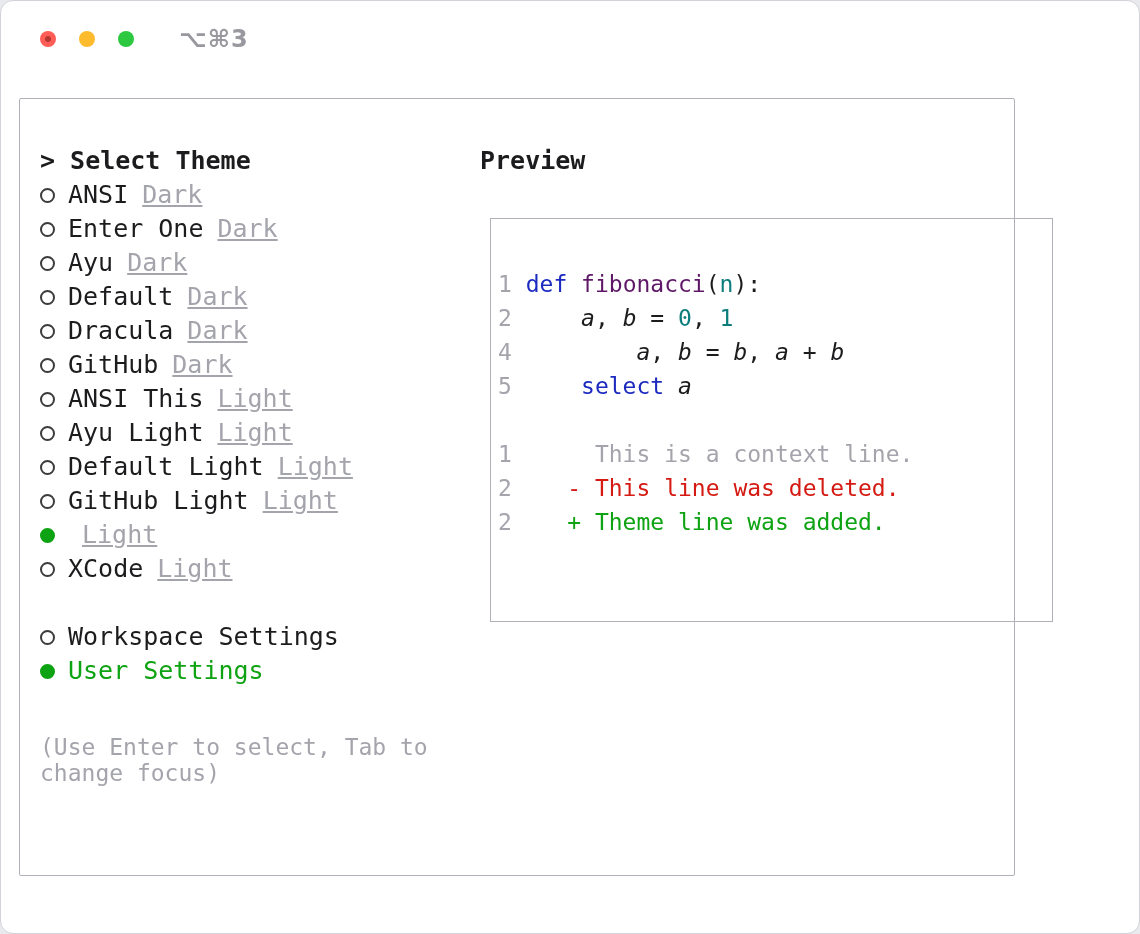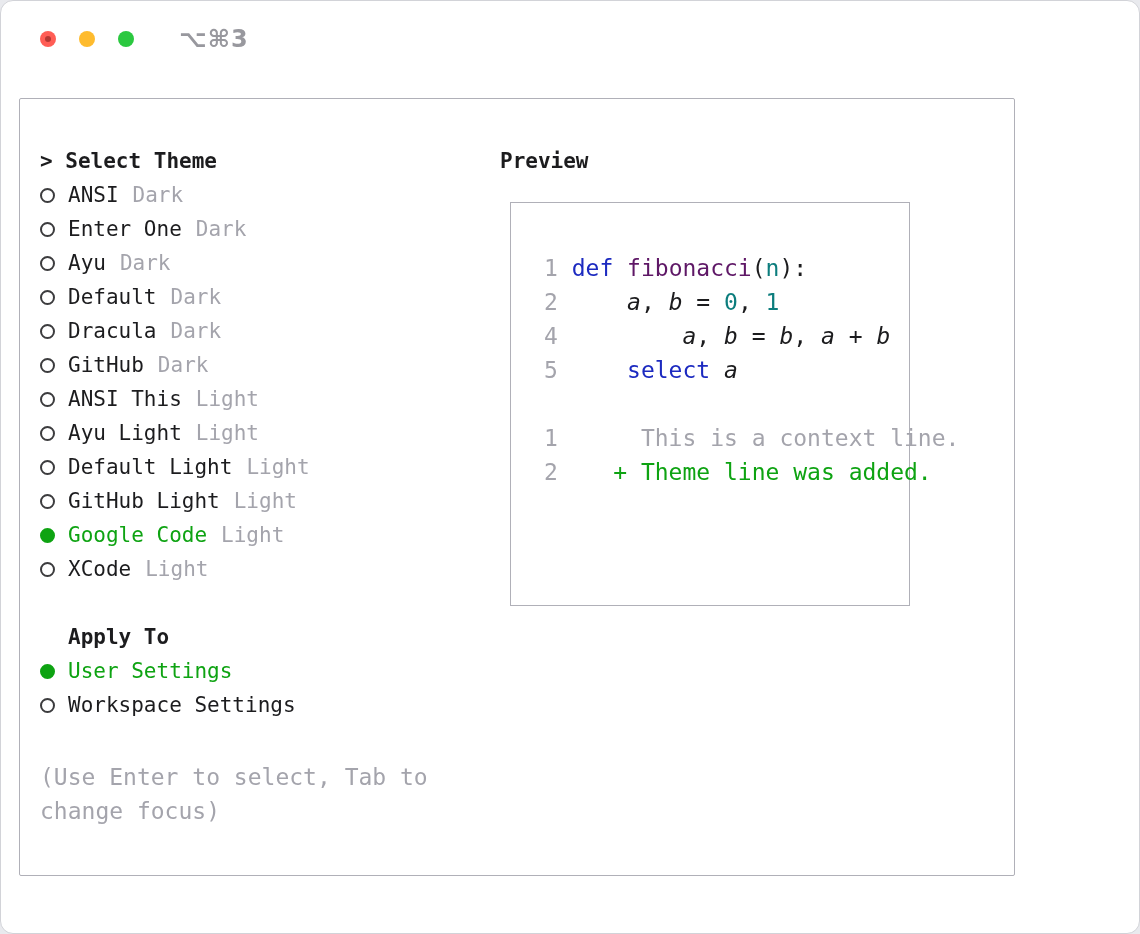--- a/index.html
+++ b/index.html
@@ -44,47 +44,47 @@
     border:1.5px solid var(--border_gray,#b0b0b8);
     border-radius:2px;
     display:flex;
     padding:45px 0 0 20px;
     background:#fff;
   }
   .left-col { width:460px; }
   .right-col { flex:1; }
   .row {
     height:34px; line-height:34px;
-    font-size:21px; color:var(--text_black,#1c1c1e);
+    font-size:25px; color:var(--text_black,#1c1c1e);
     display:flex; align-items:center; white-space:pre;
   }
   .header { font-weight:700; }
   .apply-header { padding-left:28px; }
   .bullet {
     width:15px; height:15px; border-radius:50%;
     border:2px solid #3c3c3e;
     margin-right:13px; flex:0 0 auto;
   }
   .bullet.filled {
     background:var(--accent_green,#0ea312);
     border-color:var(--accent_green,#0ea312);
   }
   .item-name { color:var(--text_black,#1c1c1e); }
   .selected .item-name { color:var(--accent_green,#0ea312); }
-  .item-variant { color:var(--muted_gray,#a4a4ac); margin-left:14px; }
+  .item-variant { color:var(--muted_gray,#a4a4ac); margin-left:14px;text-decoration:underline; }
   .hint {
-    width:440px; margin-top:4px;
-    font-size:23px; line-height:34px;
+    width:440px; margin-top:12px;
+    font-size:23px; line-height:26px;
     color:var(--muted_gray,#a4a4ac);
   }
   .preview-box {
-    margin-top:24px; margin-left:10px;
-    width:400px; height:404px;
+    margin-top:40px; margin-left:10px;
+    width:563px; height:404px;
     border:1.5px solid var(--border_gray,#b0b0b8);
-    padding:48px 0 0 33px;
+    padding:48px 0 0 7px;
   }
   .code-line {
     height:34px; line-height:34px;
     font-size:23px; white-space:pre;
     color:var(--text_black,#1c1c1e);
   }
   .ln { display:inline-block; width:2ch; color:var(--muted_gray,#a4a4ac); }
   .tok-plain { color:var(--text_black,#1c1c1e); }
   .tok-kw    { color:var(--kw_blue,#1c2ac0); }
   .tok-fn    { color:var(--fn_purple,#5e1766); }
@@ -116,45 +116,45 @@
           <div class="row item"><span class="bullet"></span><span class="item-name">ANSI</span><span class="item-variant">Dark</span></div>
           <div class="row item"><span class="bullet"></span><span class="item-name">Enter One</span><span class="item-variant">Dark</span></div>
           <div class="row item"><span class="bullet"></span><span class="item-name">Ayu</span><span class="item-variant">Dark</span></div>
           <div class="row item"><span class="bullet"></span><span class="item-name">Default</span><span class="item-variant">Dark</span></div>
           <div class="row item"><span class="bullet"></span><span class="item-name">Dracula</span><span class="item-variant">Dark</span></div>
           <div class="row item"><span class="bullet"></span><span class="item-name">GitHub</span><span class="item-variant">Dark</span></div>
           <div class="row item"><span class="bullet"></span><span class="item-name">ANSI This</span><span class="item-variant">Light</span></div>
           <div class="row item"><span class="bullet"></span><span class="item-name">Ayu Light</span><span class="item-variant">Light</span></div>
           <div class="row item"><span class="bullet"></span><span class="item-name">Default Light</span><span class="item-variant">Light</span></div>
           <div class="row item"><span class="bullet"></span><span class="item-name">GitHub Light</span><span class="item-variant">Light</span></div>
-          <div class="row item selected"><span class="bullet filled"></span><span class="item-name">Google Code</span><span class="item-variant">Light</span></div>
+          <div class="row item selected"><span class="bullet filled"></span><span class="item-variant">Light</span></div>
           <div class="row item"><span class="bullet"></span><span class="item-name">XCode</span><span class="item-variant">Light</span></div>
         </div>
 
       <div class="row"></div>
 
-      <div class="row header apply-header">Apply To</div>
 
       <div id="apply-list">
+          <div class="row item"><span class="bullet"></span><span class="item-name">Workspace Settings</span></div>
           <div class="row item selected"><span class="bullet filled"></span><span class="item-name">User Settings</span></div>
-          <div class="row item"><span class="bullet"></span><span class="item-name">Workspace Settings</span></div>
         </div>
 
       <div class="row"></div>
 
       <div class="hint">(Use Enter to select, Tab to change focus)</div>
     </div>
 
     <div class="right-col">
       <div class="row header">Preview</div>
       <div class="preview-box" id="preview-box">
           <div class="code-line"><span class="ln">1</span><span class="tok-kw">def</span><span class="tok-plain"> </span><span class="tok-fn">fibonacci</span><span class="tok-plain">(</span><span class="tok-lit">n</span><span class="tok-plain">):</span></div>
           <div class="code-line"><span class="ln">2</span><span class="tok-plain">    </span><span class="tok-var">a</span><span class="tok-plain">, </span><span class="tok-var">b</span><span class="tok-plain"> = </span><span class="tok-lit">0</span><span class="tok-plain">, </span><span class="tok-lit">1</span></div>
           <div class="code-line"><span class="ln">4</span><span class="tok-plain">        </span><span class="tok-var">a</span><span class="tok-plain">, </span><span class="tok-var">b</span><span class="tok-plain"> = </span><span class="tok-var">b</span><span class="tok-plain">, </span><span class="tok-var">a</span><span class="tok-plain"> + </span><span class="tok-var">b</span></div>
           <div class="code-line"><span class="ln">5</span><span class="tok-plain">    </span><span class="tok-kw">select</span><span class="tok-plain"> </span><span class="tok-var">a</span></div>
           <div class="code-line"><span class="ln"></span></div>
           <div class="code-line"><span class="ln">1</span><span class="tok-ctx">     This is a context line.</span></div>
+          <div class="code-line"><span class="ln">2</span><span class="tok-del">   - This line was deleted.</span></div>
           <div class="code-line"><span class="ln">2</span><span class="tok-add">   + Theme line was added.</span></div>
         </div>
     </div>
 
   </div>
 </div>
 
 </body></html>

